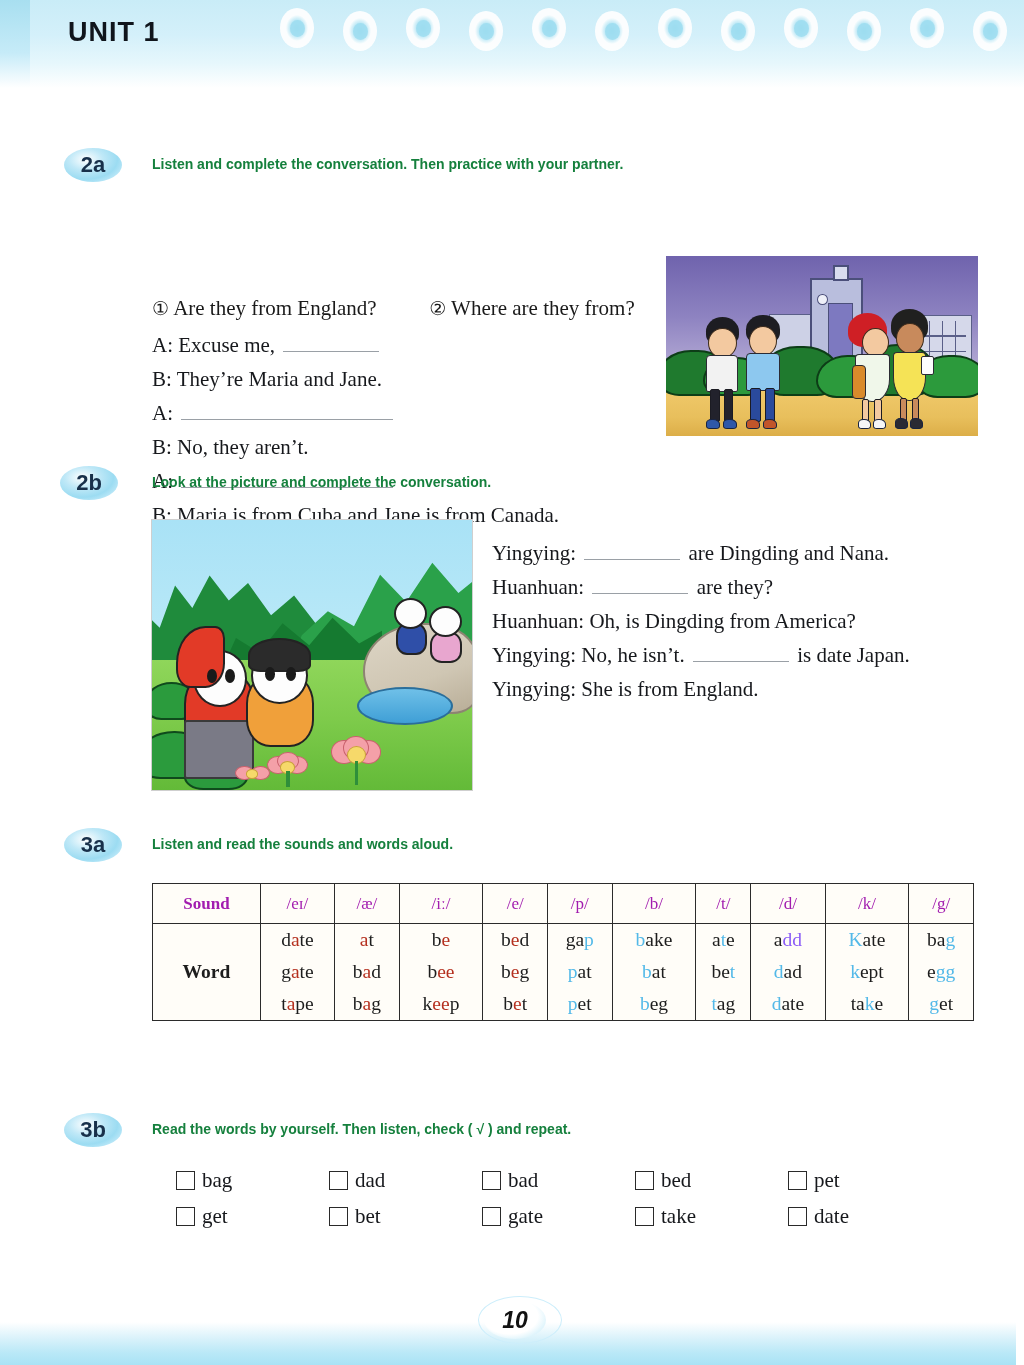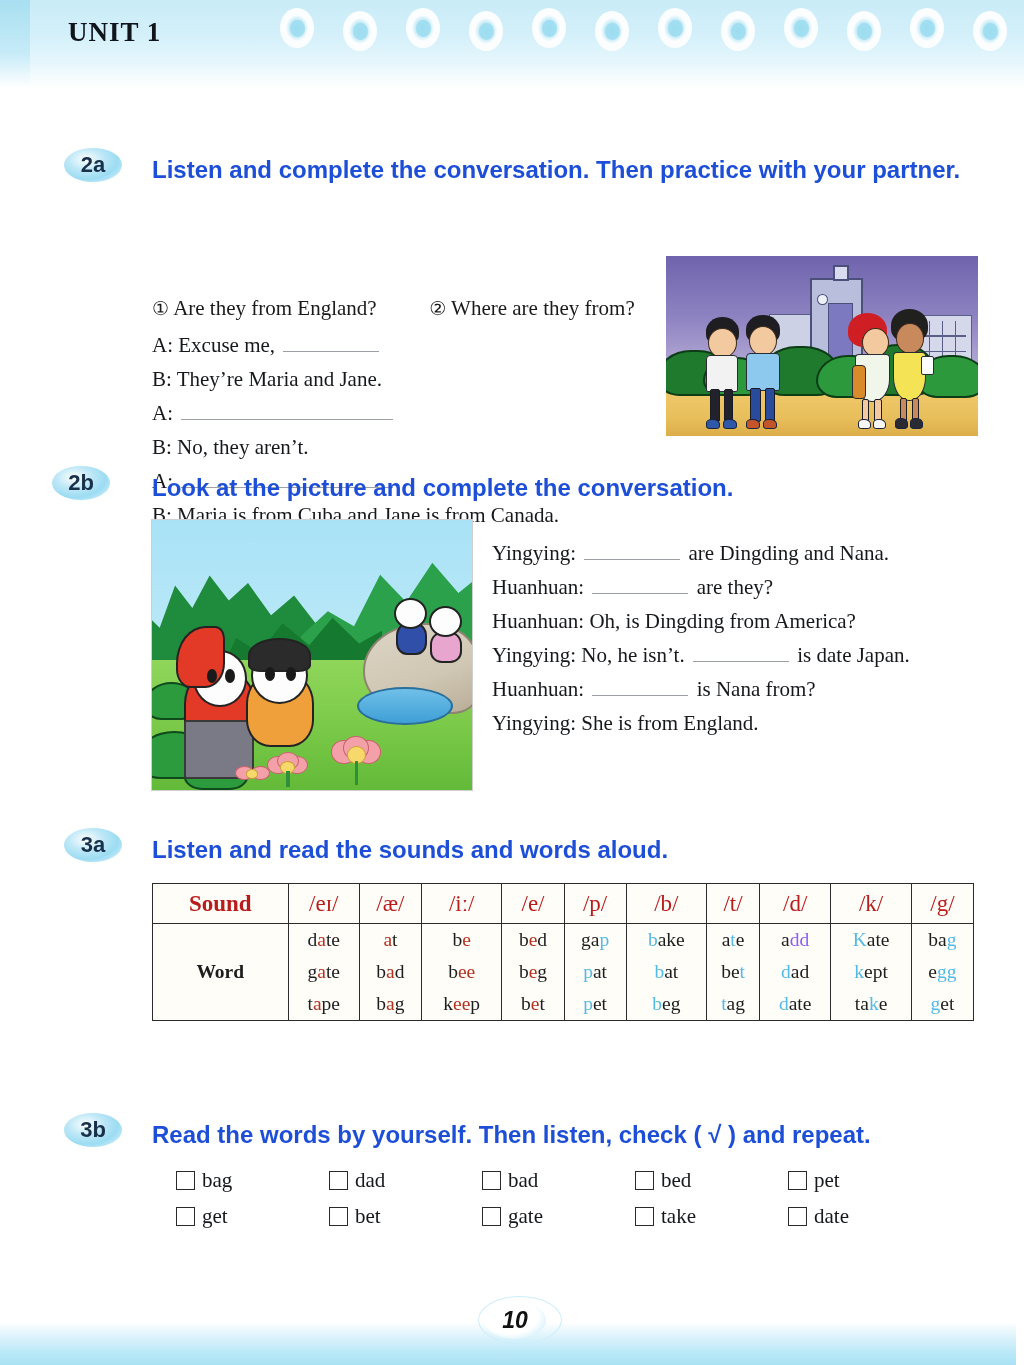--- a/index.html
+++ b/index.html
@@ -26,21 +26,21 @@
     top: 0; left: 0; width: 30px; height: 88px;
     background: linear-gradient(180deg,#a8dff0 0%, #c6ebf8 60%, #ffffff 100%);
   }
   .unit-title {
     position: absolute;
     left: 68px; top: 17px;
     font-size: 27px;
     font-weight: bold;
     letter-spacing: 1px;
     color: #10151c;
-    font-family: Liberation Serif, serif;
+    font-family: Liberation Sans, sans-serif;
   }
   .rings { position: absolute; top: 0; left: 280px; width: 744px; height: 62px; }
   .ring {
     position: absolute;
     width: 34px; height: 40px;
     border-radius: 50%;
     background: radial-gradient(ellipse at center, #8fdaf0 0%, #b5e6f5 26%, #ffffff 46%, #ffffff 70%, rgba(255,255,255,0) 100%);
     opacity: .92;
   }
   .ring::after {
@@ -67,23 +67,23 @@
     color: #18304a;
     font-size: 22px;
     font-weight: bold;
     display: flex;
     align-items: center;
     justify-content: center;
     font-family: "Liberation Sans", sans-serif;
   }
   .instruction {
     position: absolute;
-    font-size: 24px;
+    font-size: 14px;
     font-weight: bold;
-    color: #1d4ed8;
+    color: #15803d;
     font-family: "Liberation Sans", sans-serif;
     white-space: nowrap;
   }
 
   .options-row {
     position: absolute;
     font-family: "Liberation Serif", serif;
     font-size: 21px;
     color: #1a1a1a;
     white-space: nowrap;
@@ -171,21 +171,21 @@
   }
   .rowlabel {
     font-weight: bold;
     font-size: 20px;
     color: #111;
     padding: 0 8px 0 10px;
     text-align: left;
     background: #fffdf8;
   }
   .letter-cell { height: 38px; font-size: 19px; font-weight: bold; }
-  .sound-cell  { height: 40px; font-size: 23px; color:#b91c1c; }
+  .sound-cell  { height: 40px; font-size: 17px; color:#a21caf; }
   .word-cell   { height: 96px; font-size: 19.5px; vertical-align: middle; line-height: 32px; color:#1d1d1d; }
   .dark { color: #1d1d1d; }
 
   
   .cb-grid { position: absolute; }
   .cb-item { position: absolute; display: flex; align-items: center; gap: 7px; }
   .cb-box {
     width: 19px; height: 19px;
     border: 1.6px solid #2a2a2a;
     background: #ffffff;
@@ -356,21 +356,21 @@
         <div class="p1-body" style="left:74%; top:38%; width:32%; height:16%; background:#fdfdfd; border-radius:2px;"></div>
         <div class="p1-legs" style="left:22%; top:74%; width:18%; height:20%; background:#c88a5c;"></div>
         <div class="p1-legs" style="left:52%; top:74%; width:18%; height:20%; background:#c88a5c;"></div>
         <div class="p1-shoe" style="left:12%; top:91%; width:32%; height:9%; background:#2a2a33;"></div>
         <div class="p1-shoe" style="left:48%; top:91%; width:32%; height:9%; background:#2a2a33;"></div>
       </div>
     </div>
   </div>
 
   <div class="section" style="left:0; top:0; width:1024px;">
-    <div class="badge" style="left:52px; top:378px;">2b</div>
+    <div class="badge" style="left:60px; top:378px;">2b</div>
     <div class="instruction" style="left:152px; top:386px;">Look at the picture and complete the conversation.</div>
 
     <div class="pic2" style="left:151px; top:431px; width:322px; height:272px;">
       <div class="p2-sky"></div>
       <div class="p2-mtn" style="left:-6%; top:16%; width:60%; height:46%; clip-path: polygon(0 100%, 6% 40%, 14% 52%, 22% 18%, 31% 36%, 40% 10%, 50% 30%, 60% 16%, 72% 42%, 84% 26%, 100% 58%, 100% 100%);"></div>
       <div class="p2-mtn" style="left:40%; top:8%; width:68%; height:56%; clip-path: polygon(0 100%, 10% 62%, 22% 46%, 34% 56%, 46% 22%, 58% 40%, 70% 14%, 82% 34%, 94% 20%, 100% 36%, 100% 100%); background:#2aa14a;"></div>
       <div class="p2-mtn" style="left:20%; top:26%; width:52%; height:34%; clip-path: polygon(0 100%, 12% 52%, 26% 68%, 40% 36%, 56% 60%, 70% 30%, 86% 58%, 100% 44%, 100% 100%); background:#157a30;"></div>
 
       <div class="p2-grass"></div>
       <div class="p2-rock"></div>
@@ -440,25 +440,20 @@
       </div>
       <div class="dline">
         <span>Huanhuan:</span>
         <span>Oh, is Dingding from America?</span>
       </div>
       <div class="dline">
         <span>Yingying:</span>
         <span>No, he isn’t.</span>
         <span class="blank" style="width:96px;"></span>
         <span>is date Japan.</span>
-      </div>
-      <div class="dline">
-        <span>Huanhuan:</span>
-        <span class="blank" style="width:96px;"></span>
-        <span>is Nana from?</span>
       </div>
       <div class="dline">
         <span>Yingying:</span>
         <span>She is from England.</span>
       </div>
     </div>
   </div>
 
   <div class="section" style="left:0; top:0; width:1024px;">
     <div class="badge" style="left:64px; top:740px;">3a</div>

